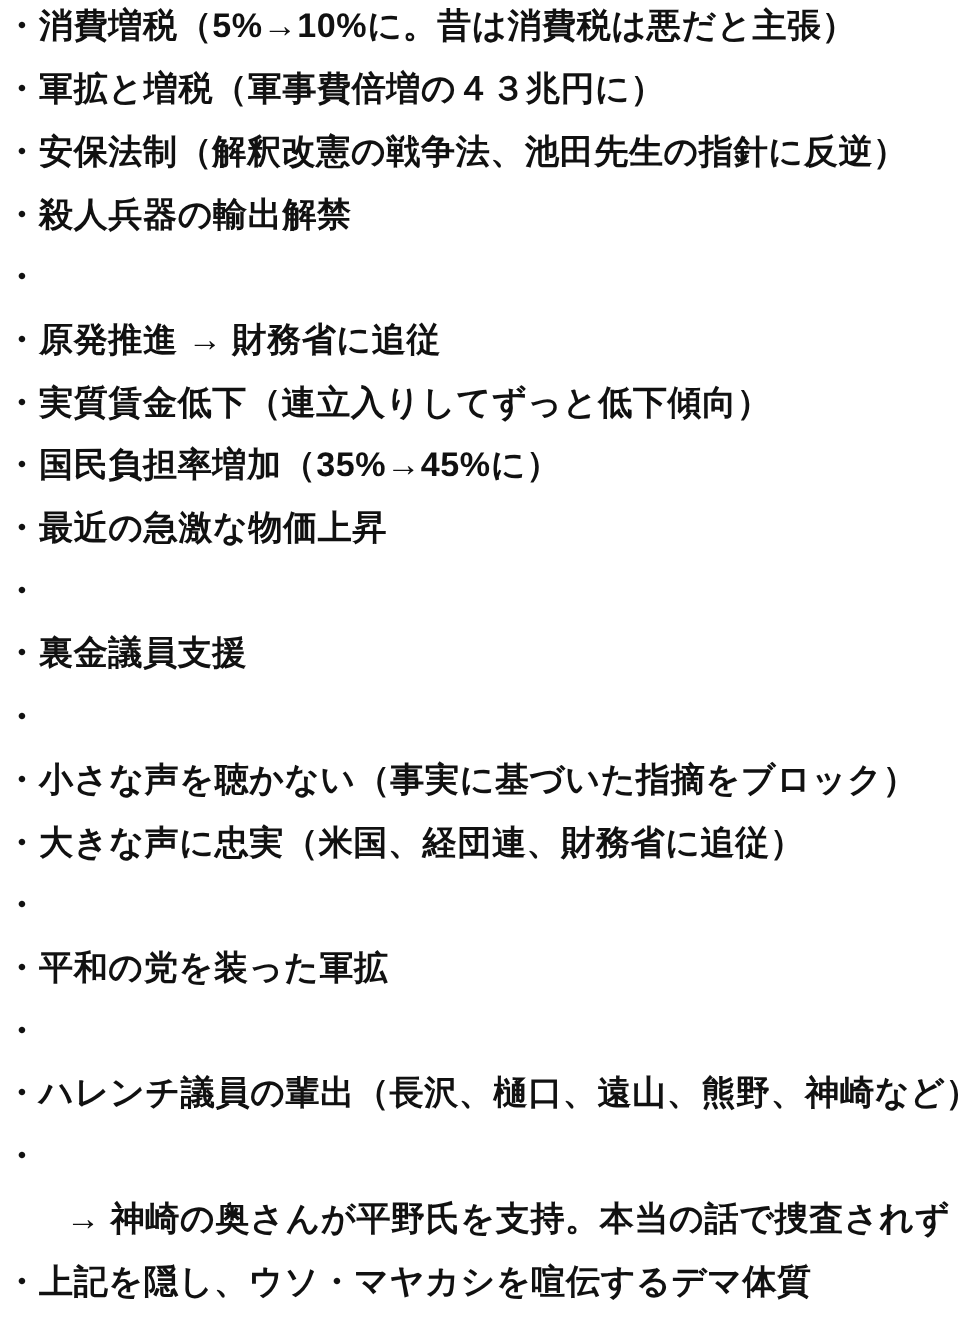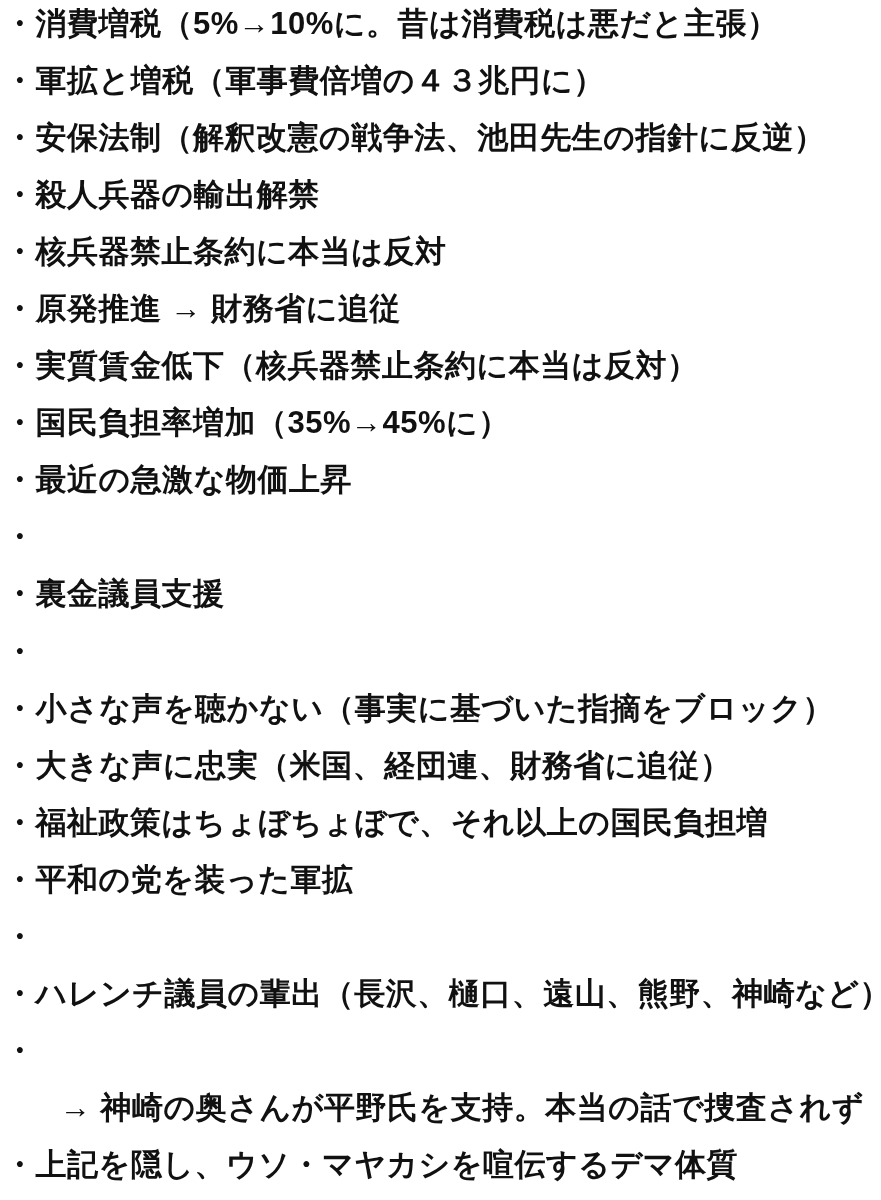--- a/index.html
+++ b/index.html
@@ -65,29 +65,28 @@
       <div class="line">
     <span class="bullet">・</span>
     <span class="text">安保法制（解釈改憲の戦争法、池田先生の指針に反逆）</span>
   </div>
       <div class="line">
     <span class="bullet">・</span>
     <span class="text">殺人兵器の輸出解禁</span>
   </div>
       <div class="line">
     <span class="bullet">・</span>
-    <span class="text">核兵器禁止条約に本当は反対</span>
   </div>
       <div class="line">
     <span class="bullet">・</span>
     <span class="text">原発推進 → 財務省に追従</span>
   </div>
       <div class="line">
     <span class="bullet">・</span>
-    <span class="text">実質賃金低下（核兵器禁止条約に本当は反対）</span>
+    <span class="text">実質賃金低下（連立入りしてずっと低下傾向）</span>
   </div>
       <div class="line">
     <span class="bullet">・</span>
     <span class="text">国民負担率増加（35%→45%に）</span>
   </div>
       <div class="line">
     <span class="bullet">・</span>
     <span class="text">最近の急激な物価上昇</span>
   </div>
       <div class="line">
@@ -103,21 +102,20 @@
       <div class="line">
     <span class="bullet">・</span>
     <span class="text">小さな声を聴かない（事実に基づいた指摘をブロック）</span>
   </div>
       <div class="line">
     <span class="bullet">・</span>
     <span class="text">大きな声に忠実（米国、経団連、財務省に追従）</span>
   </div>
       <div class="line">
     <span class="bullet">・</span>
-    <span class="text">福祉政策はちょぼちょぼで、それ以上の国民負担増</span>
   </div>
       <div class="line">
     <span class="bullet">・</span>
     <span class="text">平和の党を装った軍拡</span>
   </div>
       <div class="line">
     <span class="bullet">・</span>
   </div>
       <div class="line">
     <span class="bullet">・</span>

